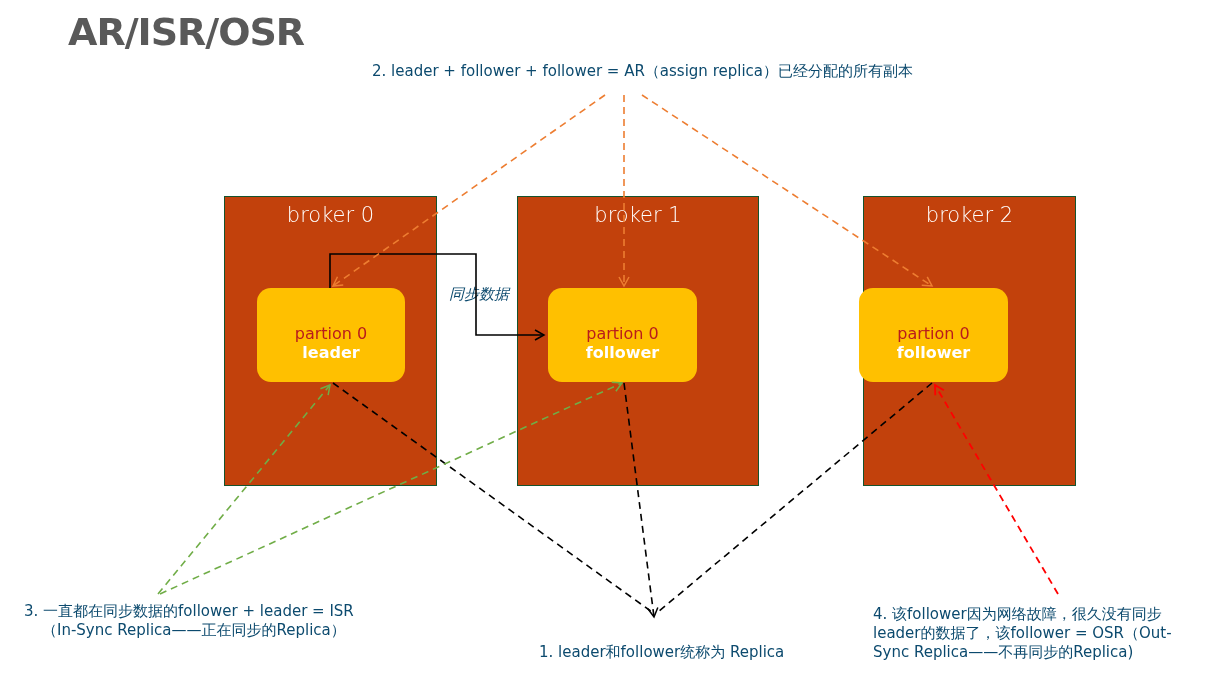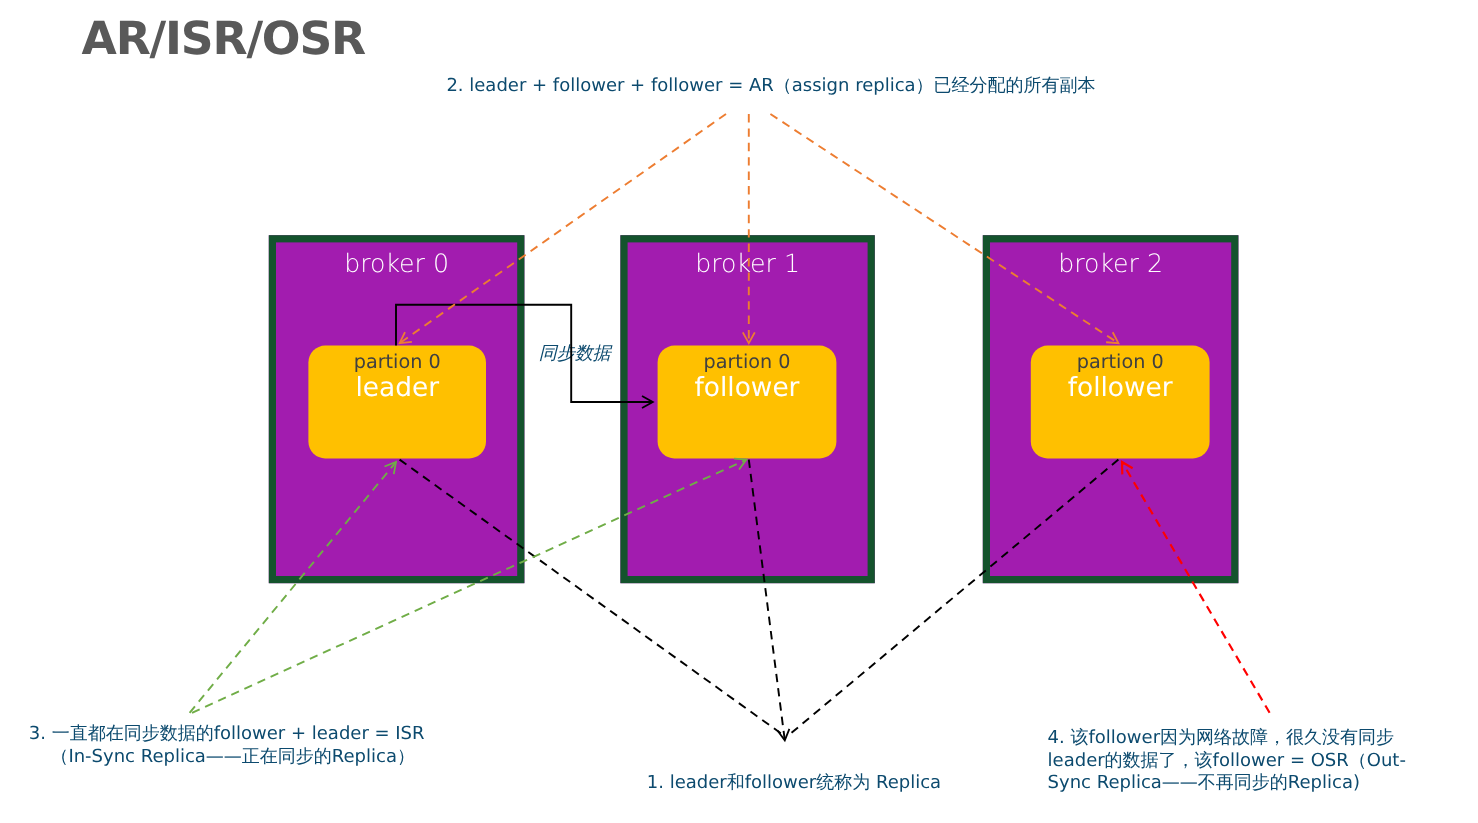--- a/index.html
+++ b/index.html
@@ -1,52 +1,52 @@
 <!DOCTYPE html>
 <html><head>
 <meta charset="utf-8">
 <style>
   html, body { margin: 0; padding: 0; background: #ffffff; }
   body { width: 1232px; height: 686px; position: relative; overflow: hidden;
          font-family: "DejaVu Sans", "Liberation Sans", sans-serif; }
   .title { position: absolute; left: 68px; top: 10px; font-size: 38px; font-weight: bold;
            color: #595959; font-family: "DejaVu Sans", sans-serif; letter-spacing: -1px; }
-  .broker { position: absolute; background: #a21caf; border: 6px solid #14532d; box-sizing: border-box; padding-left: 20px; }
+  .broker { position: absolute; background: #c2410c; border: 1px solid #14532d; box-sizing: border-box; padding-left: 20px; }
   .broker-label { position: absolute; top: 6px; left: 0; right: 0; text-align: center;
                   color: #ffffff; font-size: 21px; font-family: "DejaVu Sans", sans-serif; font-weight: 300; }
   .partition { position: absolute; background: #ffc000; border-radius: 14px; text-align: center; color: #ffffff; }
-  .partition .p-name { display: block; margin-top: 4px; font-size: 16px; color: #404040; }
-  .partition .p-role { display: block; font-size: 22px; font-weight: normal; margin-top: 0px; }
+  .partition .p-name { display: block; margin-top: 36px; font-size: 16px; color: #b91c1c; }
+  .partition .p-role { display: block; font-size: 16px; font-weight: bold; margin-top: 0px; }
   .note { position: absolute; color: #0c4a6e; font-size: 15px; line-height: 19px; }
   svg.overlay { position: absolute; left: 0; top: 0; }
 </style>
 </head>
 <body>
 
 <div class="title">AR/ISR/OSR</div>
 
 <div class="note" style="left:372px; top:62px; font-size:15px;">2. leader + follower + follower = AR（assign replica）已经分配的所有副本</div>
 
 <div class="broker" style="left:224px; top:196px; width:213px; height:290px;">
   <div class="broker-label">broker 0</div>
 </div>
 <div class="partition" style="left:257px; top:288px; width:148px; height:94px;">
   <span class="p-name">partion 0</span>
   <span class="p-role">leader</span>
 </div>
 
-<div class="broker" style="left:517px; top:196px; width:212px; height:290px;">
+<div class="broker" style="left:517px; top:196px; width:242px; height:290px;">
   <div class="broker-label">broker 1</div>
 </div>
 <div class="partition" style="left:548px; top:288px; width:149px; height:94px;">
   <span class="p-name">partion 0</span>
   <span class="p-role">follower</span>
 </div>
 
-<div class="broker" style="left:819px; top:196px; width:213px; height:290px;">
+<div class="broker" style="left:863px; top:196px; width:213px; height:290px;">
   <div class="broker-label">broker 2</div>
 </div>
 <div class="partition" style="left:859px; top:288px; width:149px; height:94px;">
   <span class="p-name">partion 0</span>
   <span class="p-role">follower</span>
 </div>
 
 <div class="note" style="left:449px; top:285px; font-size:15px;font-style:italic;">同步数据</div>
 
 <svg class="overlay" width="1232" height="686">

